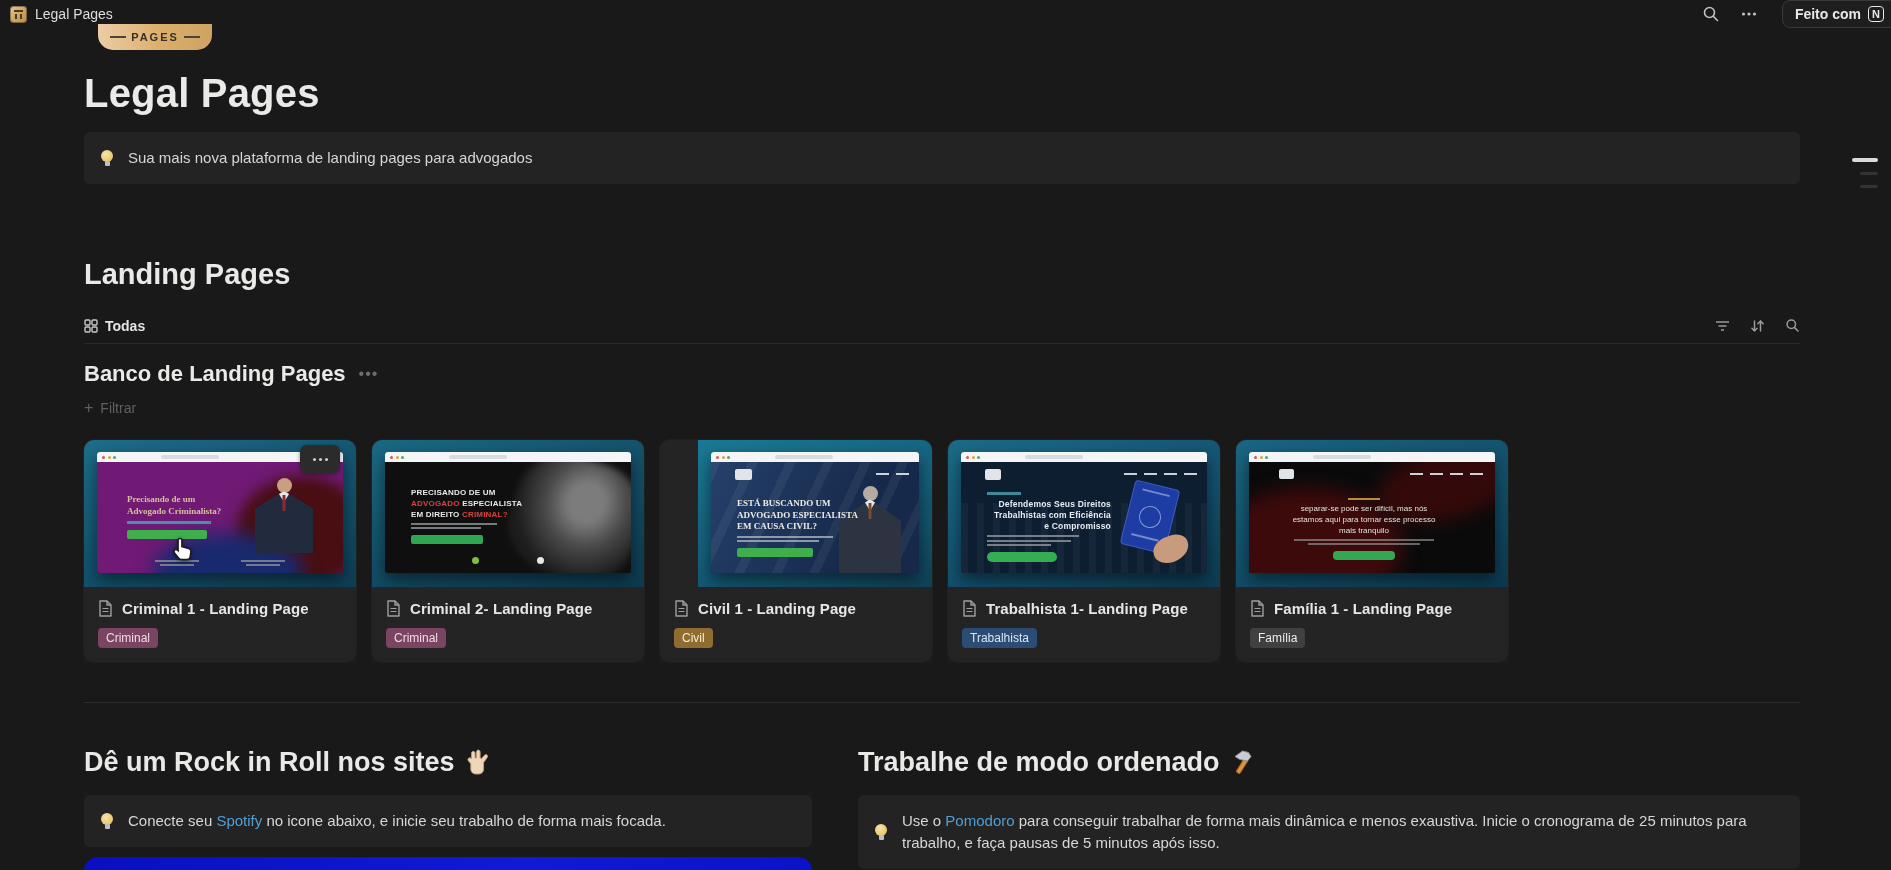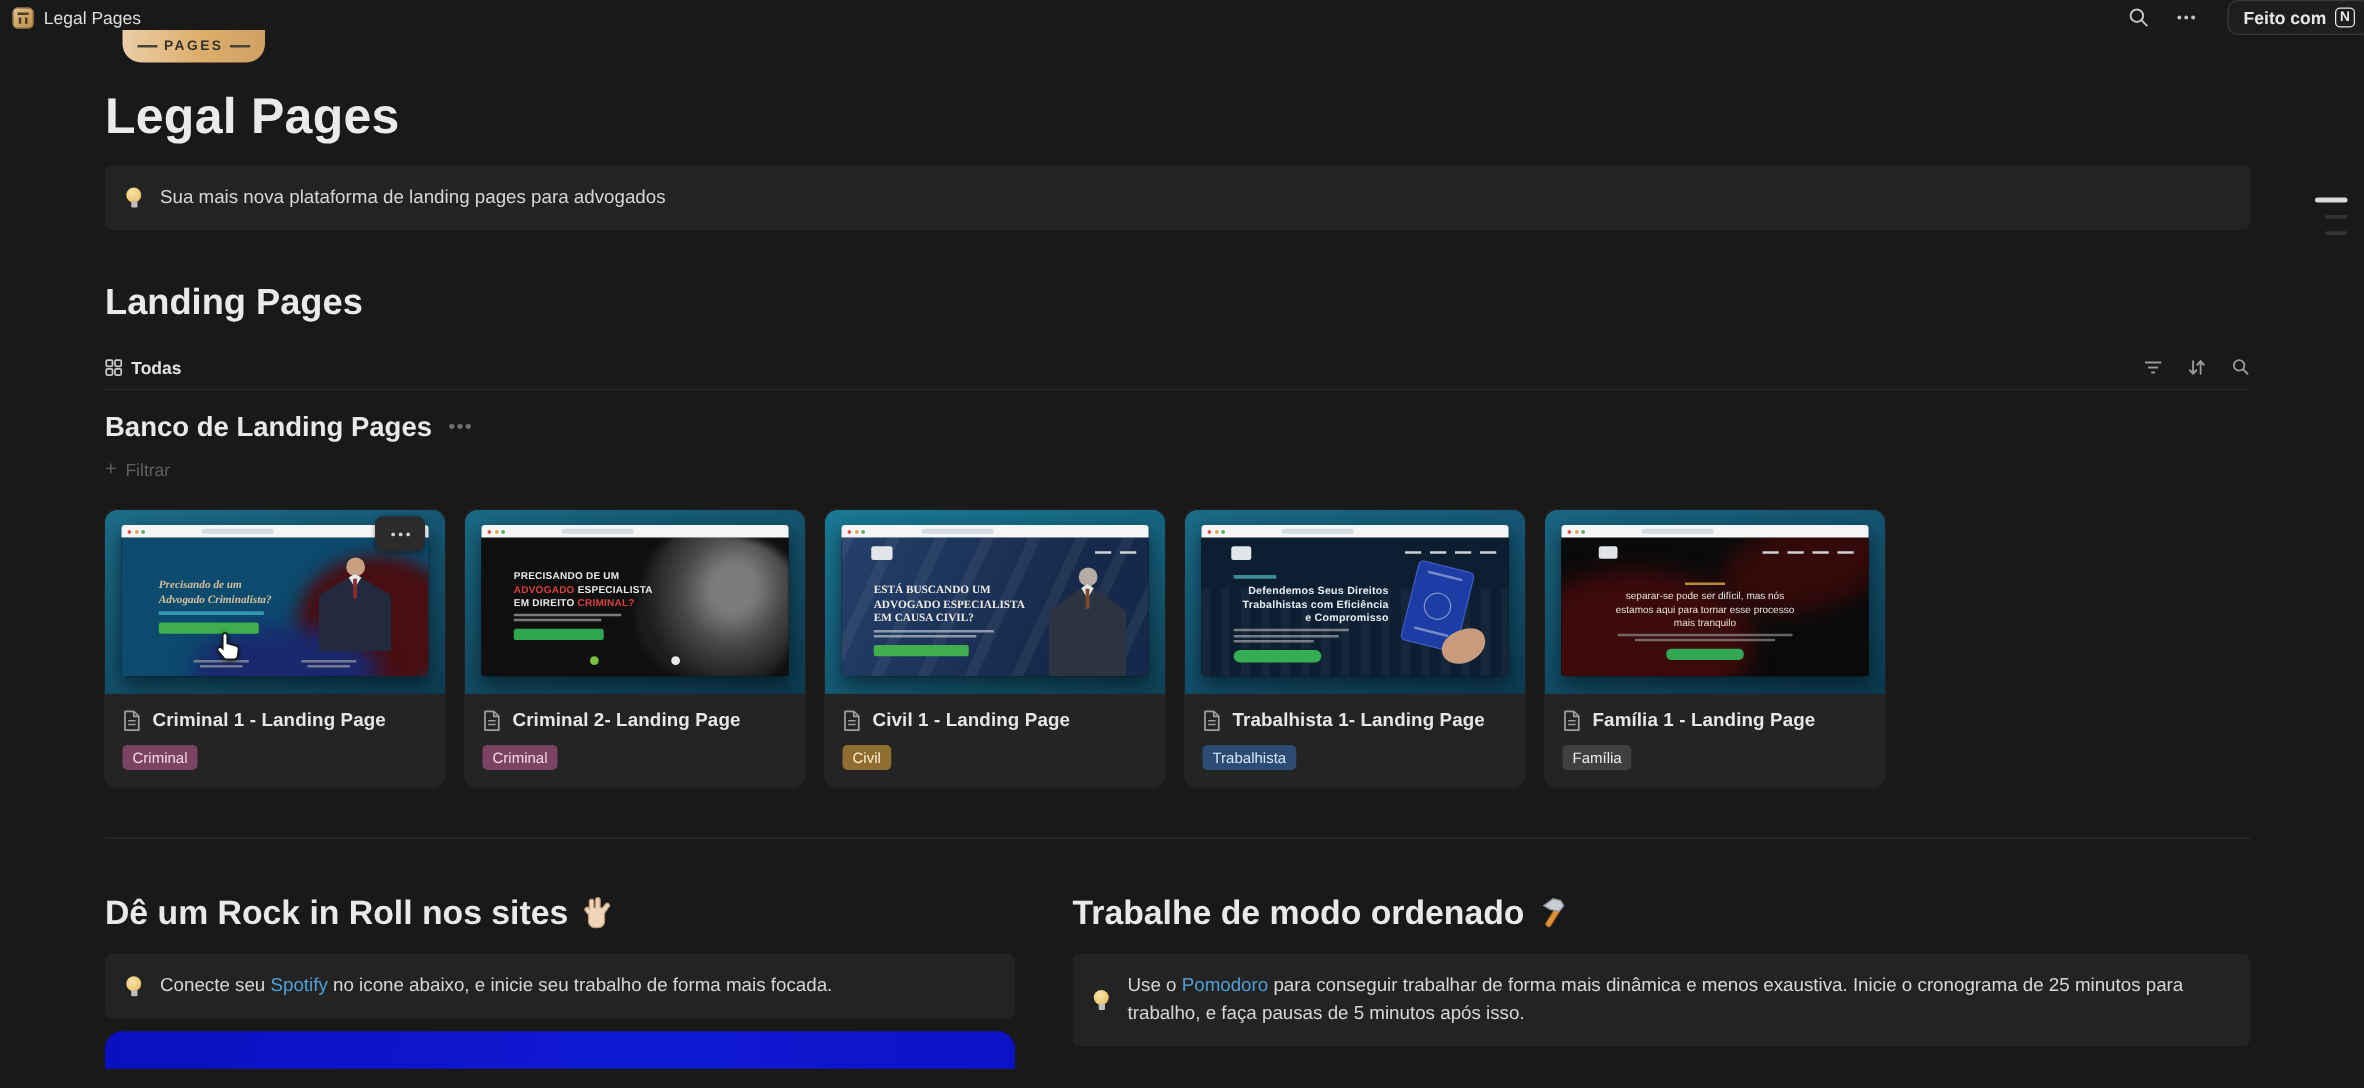--- a/index.html
+++ b/index.html
@@ -55,21 +55,21 @@
     margin-top:16px; background:#232323; border-radius:6px;
     padding:15px 16px; display:flex; gap:14px; align-items:center;
     font-size:15px; line-height:22px; color:#d6d6d4;
   }
   .bulb { width:14px; height:18px; position:relative; flex:0 0 14px; margin-top:1px;}
   .bulb:before{ content:""; position:absolute; left:1px; top:0; width:12px; height:12px; border-radius:50%;
     background:radial-gradient(circle at 40% 35%, #f7e3ae, #ecc56a 70%, #d9a94e); }
   .bulb:after{ content:""; position:absolute; left:4.5px; top:11.5px; width:5px; height:5px; background:#bfbfbf; border-radius:1px; }
   .link { color:#4f9fd6; cursor:pointer; }
 
-  h2.section-title { margin-top:40px; font-size:29px; line-height:36px; font-weight:700; color:#e9e9e7; }
+  h2.section-title { margin-top:72px; font-size:29px; line-height:36px; font-weight:700; color:#e9e9e7; }
 
   
   .view-row {
     margin-top:16px; height:36px; display:flex; align-items:center; justify-content:space-between;
     border-bottom:1px solid #2a2a2a;
   }
   .view-tab { display:flex; align-items:center; gap:7px; font-size:14px; font-weight:600; color:#e3e3e3; cursor:pointer; }
   .view-icons { display:flex; align-items:center; gap:20px; color:#9a9a9a; }
 
   
@@ -81,36 +81,36 @@
 
   
   .cards { margin-top:24px; display:flex; gap:16px; }
   .card {
     width:272px; background:#242424; border-radius:10px; overflow:hidden; cursor:pointer;
     position:relative; box-shadow:0 0 0 1px rgba(255,255,255,.03);
   }
   .cover { height:147px; position:relative; overflow:hidden; }
   .cv1 { background:linear-gradient(160deg,#1d6e8a,#155672 45%,#0e3e55); }
   .cv2 { background:linear-gradient(160deg,#1a6a84,#134f68 50%,#0d3a50); }
-  .cv3 { background:linear-gradient(160deg,#1a7a95,#15607c 50%,#0f4258); }
+  .cv3 { background:linear-gradient(160deg,#1a7a95,#15607c 50%,#0f4258);margin-left:38px; }
   .cv4 { background:linear-gradient(160deg,#1b6c88,#145371 50%,#0d3c53);text-align:right; }
   .cv5 { background:linear-gradient(160deg,#1a6683,#124e69 55%,#0c3950); }
   .browser {
     position:absolute; left:13px; right:13px; top:12px; bottom:14px;
     background:#101216; border-radius:3px; overflow:hidden;
     box-shadow:0 7px 16px rgba(0,0,0,.5);
   }
   .bbar { height:10px; background:#f3f5f7; display:flex; align-items:center; gap:2.5px; padding:0 5px; position:relative; z-index:3;}
   .bdot { width:3px; height:3px; border-radius:50%; }
   .bdot.r{background:#e0574f}.bdot.y{background:#d9a53c}.bdot.g{background:#58a55c}
   .burl { width:58px; height:4px; background:#d7dce1; border-radius:2px; margin-left:42px; }
   .bcontent { position:absolute; top:10px; left:0; right:0; bottom:0; overflow:hidden; }
 
   
-  .c1 .bcontent { background:#0c4a6e;font-style:italic; }
+  .c1 .bcontent { background:#701a75; }
   .c1 .blob-red { position:absolute; right:-24px; top:14px; width:130px; height:112px; border-radius:50%;
      background:#480e12; filter:blur(7px); }
   .c1 .blob-blue { position:absolute; left:56px; bottom:-34px; width:150px; height:74px; border-radius:50%;
      background:#19296e; filter:blur(9px); }
   .c1 .txt { position:absolute; left:30px; top:32px; width:100px; }
   .hl-serif { font-family:"Liberation Serif",serif; font-weight:700; font-size:9px; line-height:1.3; color:#d3c09d; }
   .tinybar { height:2.5px; background:#3aa7b8; width:84px; margin-top:4px; opacity:.85; }
   .btn-green { margin-top:6px; width:80px; height:9px; background:#3fae4d; border-radius:2px; }
   .person { position:absolute; }
   .p-head { width:15px; height:15px; border-radius:50%; margin:0 auto; }

